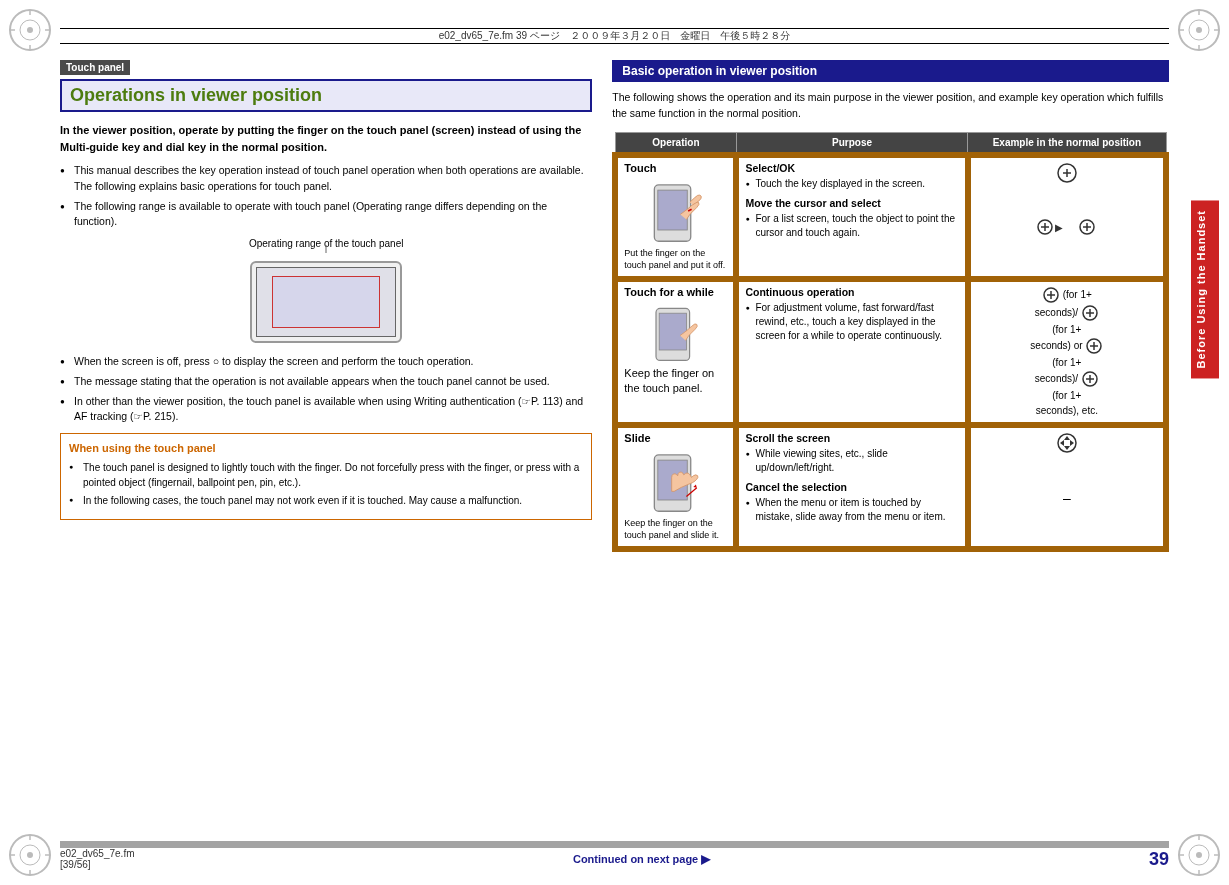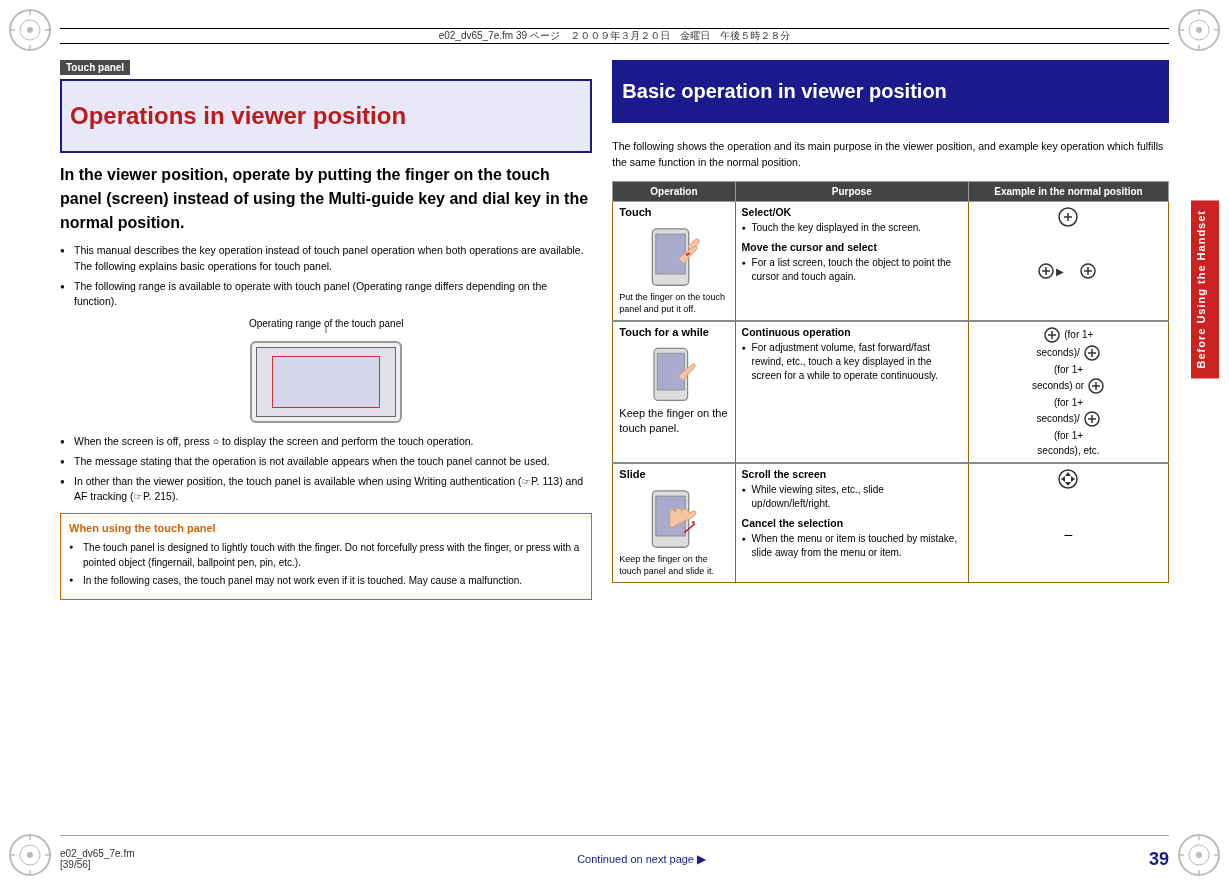--- a/index.html
+++ b/index.html
@@ -70,32 +70,32 @@
       color: #fff;
       font-size: 10px;
       font-weight: bold;
       padding: 2px 6px;
       display: inline-block;
       margin-bottom: 4px;
     }
 
     
     .section-title {
-      font-size: 24px;
-      font-weight: bold;
-      color: #b91c1c;
+      font-size: 18px;
+      font-weight: bold;
+      color: #4d7c0f;
       border: 2px solid #1a1a8c;
-      padding: 21px 8px;
+      padding: 4px 8px;
       margin-bottom: 10px;
       background: #e8e8f8;
     }
 
     
     .body-text {
-      font-size: 16px;
+      font-size: 11px;
       line-height: 1.5;
       margin-bottom: 8px;
       font-weight: bold;
     }
 
     .bullet-list {
       list-style: none;
       margin-bottom: 8px;
     }
     .bullet-list li {
@@ -183,26 +183,26 @@
     .warning-list li::before {
       content: '●';
       font-size: 7px;
       position: absolute;
       left: 0;
       top: 2px;
     }
 
     
     .section-title-right {
-      font-size: 20px;
+      font-size: 12px;
       font-weight: bold;
       color: #fff;
       background: #1a1a8c;
-      padding: 20px 10px;
-      margin-bottom: 16px;
+      padding: 4px 10px;
+      margin-bottom: 8px;
     }
 
     .intro-text {
       font-size: 10.5px;
       line-height: 1.5;
       margin-bottom: 10px;
     }
 
     
     .op-table {
@@ -212,21 +212,21 @@
     }
     .op-table th {
       background: #444;
       color: #fff;
       padding: 4px 6px;
       text-align: center;
       border: 1px solid #999;
       font-size: 10px;
     }
     .op-table td {
-      border: 1px solid #a16207;
+      border: 6px solid #a16207;
       padding: 4px 6px;
       vertical-align: top;
     }
     .op-table .op-cell {
       width: 22%;
     }
     .op-table .purpose-cell {
       width: 42%;
     }
     .op-table .example-cell {
@@ -285,30 +285,30 @@
 
     
     .bottom-bar {
       position: absolute;
       bottom: 15px;
       left: 60px;
       right: 60px;
       display: flex;
       justify-content: space-between;
       align-items: center;
-      border-top: 1px solid #a3a3a3;
-      padding-top: 12px;
+      border-top: 7px solid #a3a3a3;
+      padding-top: 0;
     }
     .bottom-left {
       font-size: 10px;
       color: #333;
     }
     .bottom-center {
       font-size: 11px;
-      font-weight: normal;
+      font-weight: bold;
       color: #1a1a8c;
     }
     .bottom-right {
       font-size: 18px;
       font-weight: bold;
       color: #1a1a8c;
     }
 
     .row-divider td {
       border-top: 2px solid #888;

